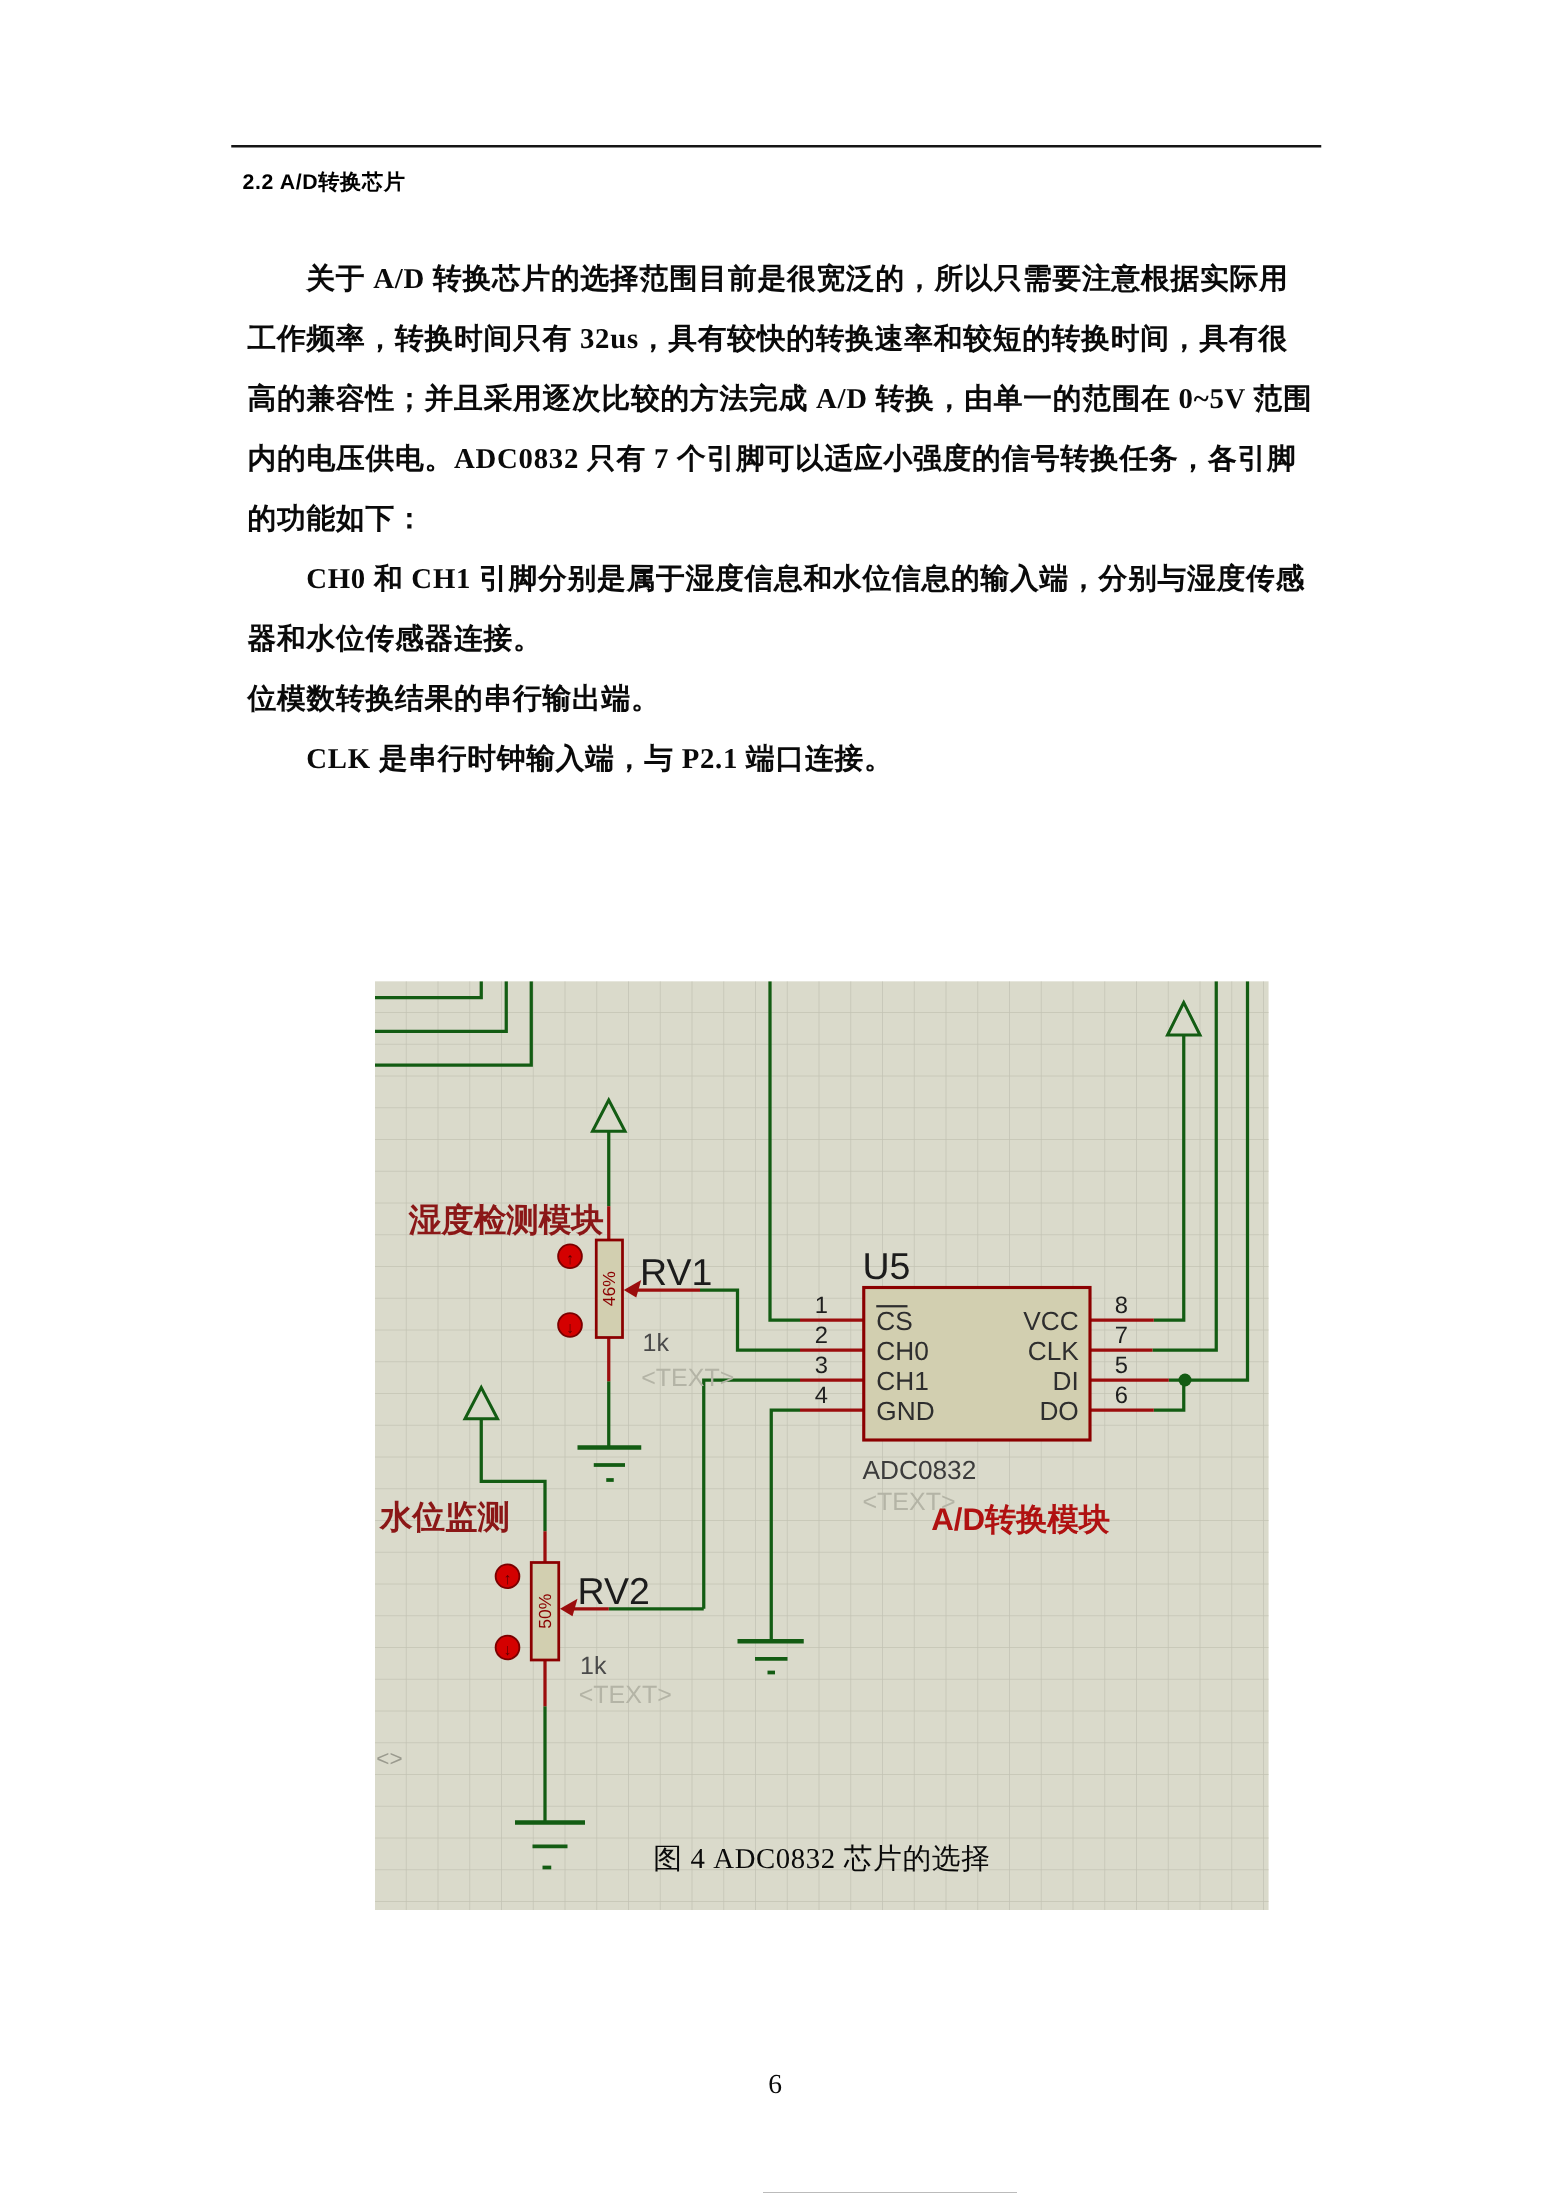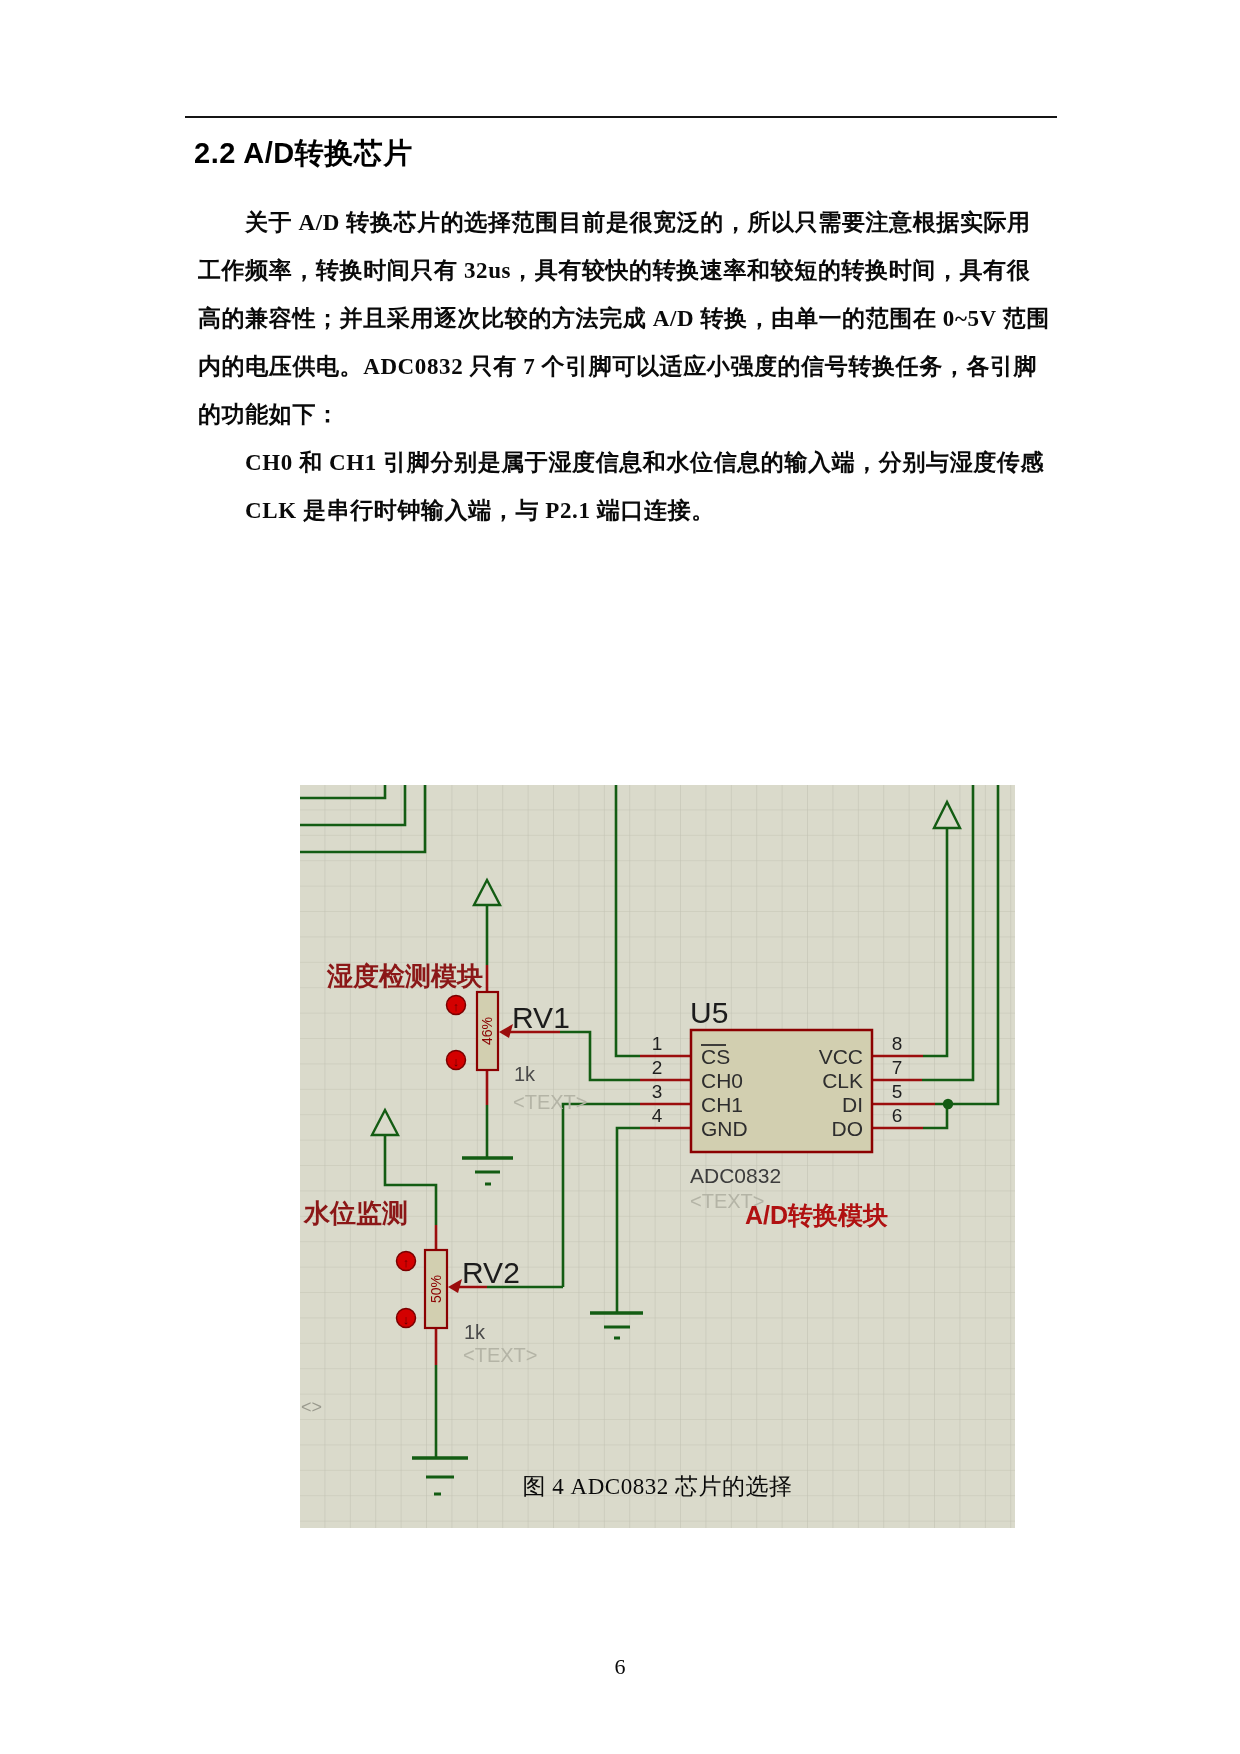--- a/index.html
+++ b/index.html
@@ -5,21 +5,21 @@
   html,body{margin:0;padding:0;background:#888;}
   .page{
     position:relative;width:1240px;height:1754px;background:#ffffff;
     margin:0 auto;overflow:hidden;
     font-family:"Liberation Serif","DejaVu Serif",serif;color:#111;
   }
   .rule{position:absolute;left:185px;top:116px;width:872px;height:2px;background:#151515;}
   .heading{
     position:absolute;left:194px;top:134px;
     font-family:"Liberation Sans","DejaVu Sans",sans-serif;
-    font-weight:700;font-size:29px;color:#000;letter-spacing:.5px;
+    font-weight:700;font-size:17px;color:#000;letter-spacing:.5px;
   }
   .bodytext{
     position:absolute;left:198px;top:199px;width:856px;
     font-size:23px;line-height:48px;color:#0a0a0a;letter-spacing:.6px;font-weight:bold;
   }
   .bodytext .line{white-space:nowrap;}
   .bodytext .indent{padding-left:47px;}
   .schematic{position:absolute;left:300px;top:785px;width:715px;height:743px;}
   .caption{
     position:absolute;left:300px;top:1471px;width:715px;text-align:center;
@@ -37,20 +37,22 @@
 
   <div class="heading">2.2 A/D转换芯片</div>
 
   <div class="bodytext">
     <div class="line indent">关于 A/D 转换芯片的选择范围目前是很宽泛的，所以只需要注意根据实际用</div>
     <div class="line">工作频率，转换时间只有 32us，具有较快的转换速率和较短的转换时间，具有很</div>
     <div class="line">高的兼容性；并且采用逐次比较的方法完成 A/D 转换，由单一的范围在 0~5V 范围</div>
     <div class="line">内的电压供电。ADC0832 只有 7 个引脚可以适应小强度的信号转换任务，各引脚</div>
     <div class="line">的功能如下：</div>
     <div class="line indent">CH0 和 CH1 引脚分别是属于湿度信息和水位信息的输入端，分别与湿度传感</div>
+    <div class="line">器和水位传感器连接。</div>
+    <div class="line">位模数转换结果的串行输出端。</div>
     <div class="line indent">CLK 是串行时钟输入端，与 P2.1 端口连接。</div>
   </div>
 
   <div class="schematic">
     <svg width="715" height="743" viewBox="0 0 715 743">
       <defs>
         <pattern id="grid" width="25.4" height="25.4" patternUnits="userSpaceOnUse">
           <path d="M25.4,0 V25.4 H0" fill="none" stroke="#c3c3b4" stroke-width="1.2"></path>
         </pattern>
       </defs>

